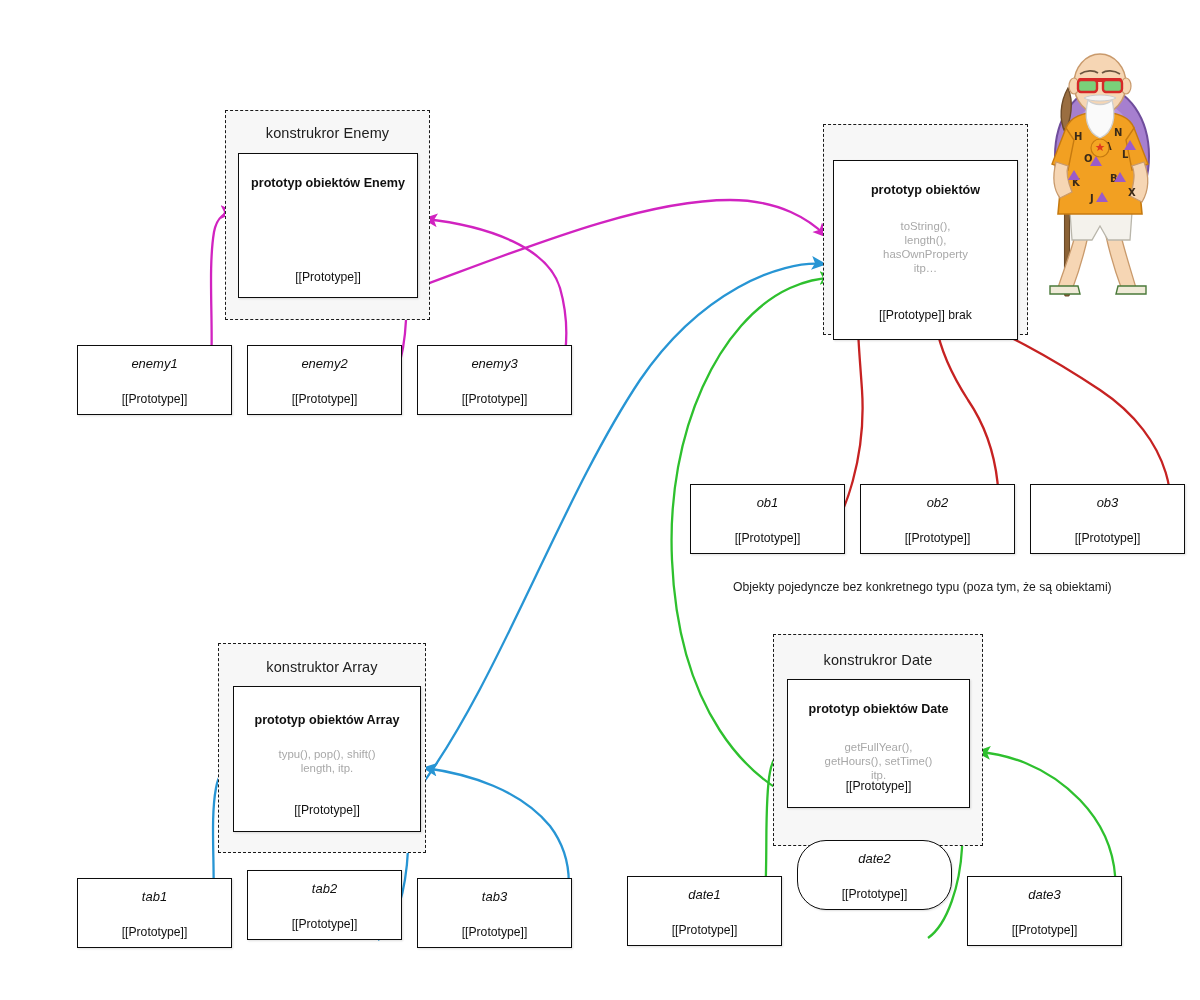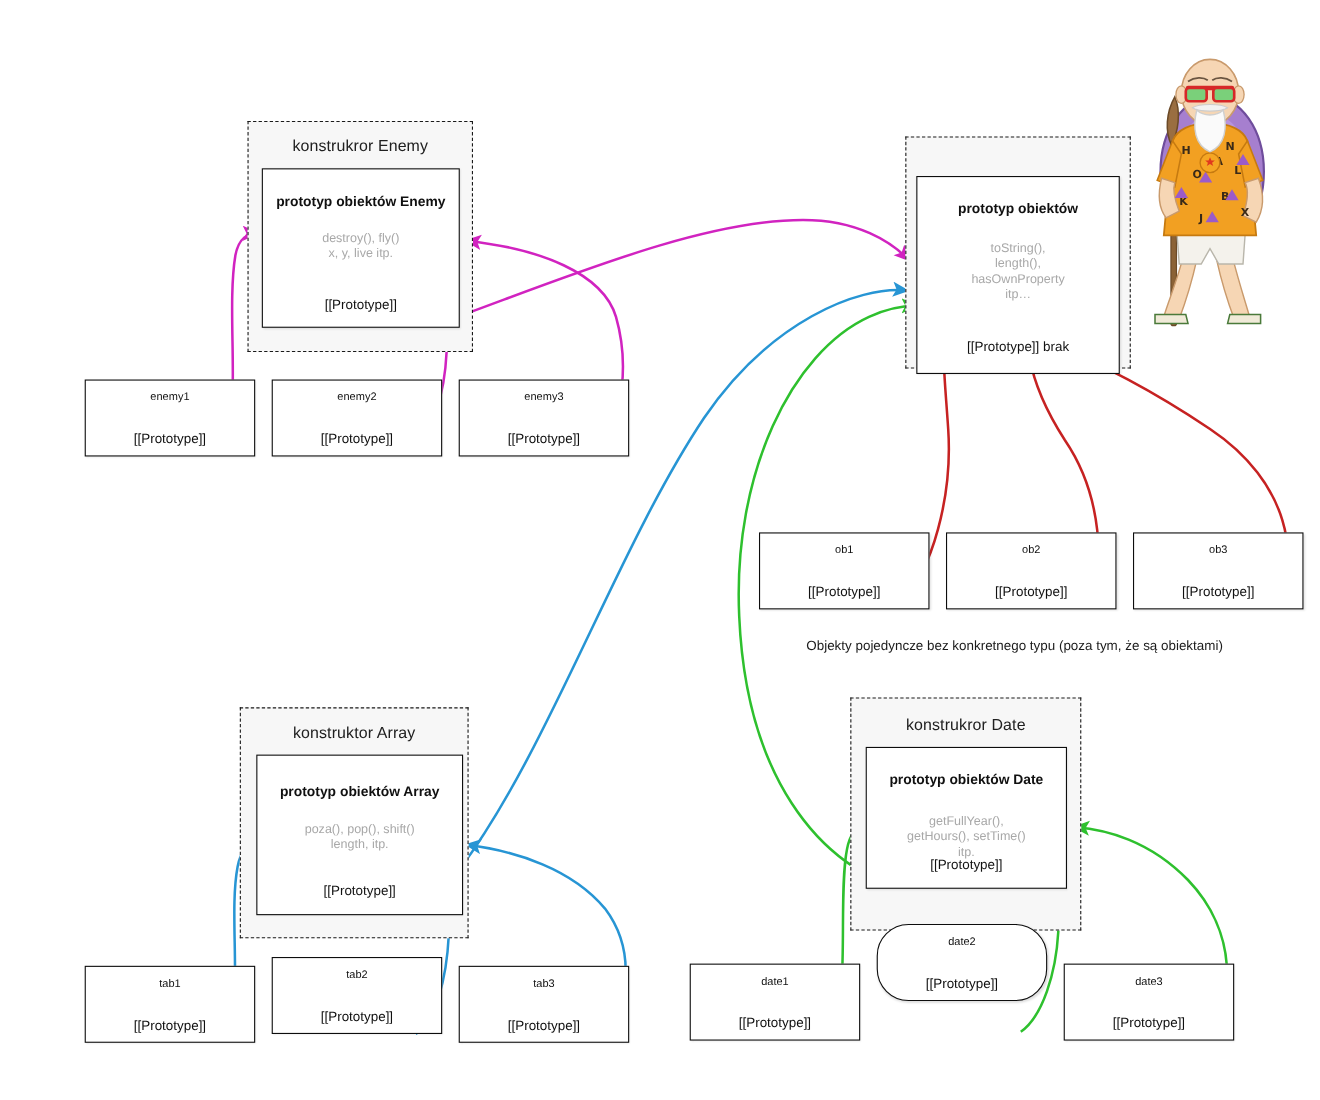--- a/index.html
+++ b/index.html
@@ -61,21 +61,21 @@
   .inst{
     position:absolute;
     width:155px;height:70px;
     border:1.6px solid #0d0d0d;
     background:#ffffff;
     box-sizing:border-box;
     box-shadow:1px 1px 2px rgba(0,0,0,.13);
   }
   .inst-name{
     position:absolute;left:0;right:0;top:10px;
-    text-align:center;font-size:10px;color:#101010;
+    text-align:center;font-size:13px;color:#101010;font-style:italic;
   }
   .inst-link{
     position:absolute;left:0;right:0;bottom:8px;
     text-align:center;font-size:12.2px;color:#101010;
   }
 
   .caption{
     position:absolute;
     font-size:12.2px;
     color:#1b1b1b;
@@ -143,43 +143,41 @@
       <path d="M988,548 C 1006,520 1002,450 968,400 C 950,372 940,348 936,325" marker-end="url(#ah-red)"></path>
       <path d="M1158,548 C 1184,510 1172,438 1100,390 C 1040,350 1000,332 978,322" marker-end="url(#ah-red)"></path>
     </g>
   </svg>
 
   <div class="group" style="left:225px;top:110px;width:205px;height:210px;">
     <div class="group-title" style="top:14px;">konstrukror Enemy</div>
   </div>
   <div class="proto" style="left:238px;top:153px;width:180px;height:145px;">
     <div class="proto-title" style="top:22px;">prototyp obiektów Enemy</div>
-    <div class="proto-members" style="top:56px;">destroy(), fly()
-x, y, live itp.</div>
     <div class="proto-link" style="bottom:13px;">[[Prototype]]</div>
   </div>
 
   <div class="group" style="left:823px;top:124px;width:205px;height:211px;">
     <div class="group-title" style="top:15px;margin-top:24px;">konstruktor Object</div>
   </div>
   <div class="proto" style="left:833px;top:160px;width:185px;height:180px;">
     <div class="proto-title" style="top:22px;">prototyp obiektów</div>
     <div class="proto-members" style="top:58px;">toString(),
 length(),
 hasOwnProperty
 itp…</div>
     <div class="proto-link" style="bottom:17px;">[[Prototype]] brak</div>
   </div>
 
   <div class="group" style="left:218px;top:643px;width:208px;height:210px;">
     <div class="group-title" style="top:15px;">konstruktor Array</div>
   </div>
   <div class="proto" style="left:233px;top:686px;width:188px;height:146px;">
     <div class="proto-title" style="top:26px;">prototyp obiektów Array</div>
-    <div class="proto-members" style="top:60px;">poza(), pop(), shift()
+    <div class="proto-members" style="top:60px;">typu(), pop(), shift()
 length, itp.</div>
     <div class="proto-link" style="bottom:14px;">[[Prototype]]</div>
   </div>
 
   <div class="group" style="left:773px;top:634px;width:210px;height:212px;">
     <div class="group-title" style="top:17px;">konstrukror Date</div>
   </div>
   <div class="proto" style="left:787px;top:679px;width:183px;height:129px;">
     <div class="proto-title" style="top:22px;">prototyp obiektów Date</div>
     <div class="proto-members" style="top:60px;">getFullYear(),

